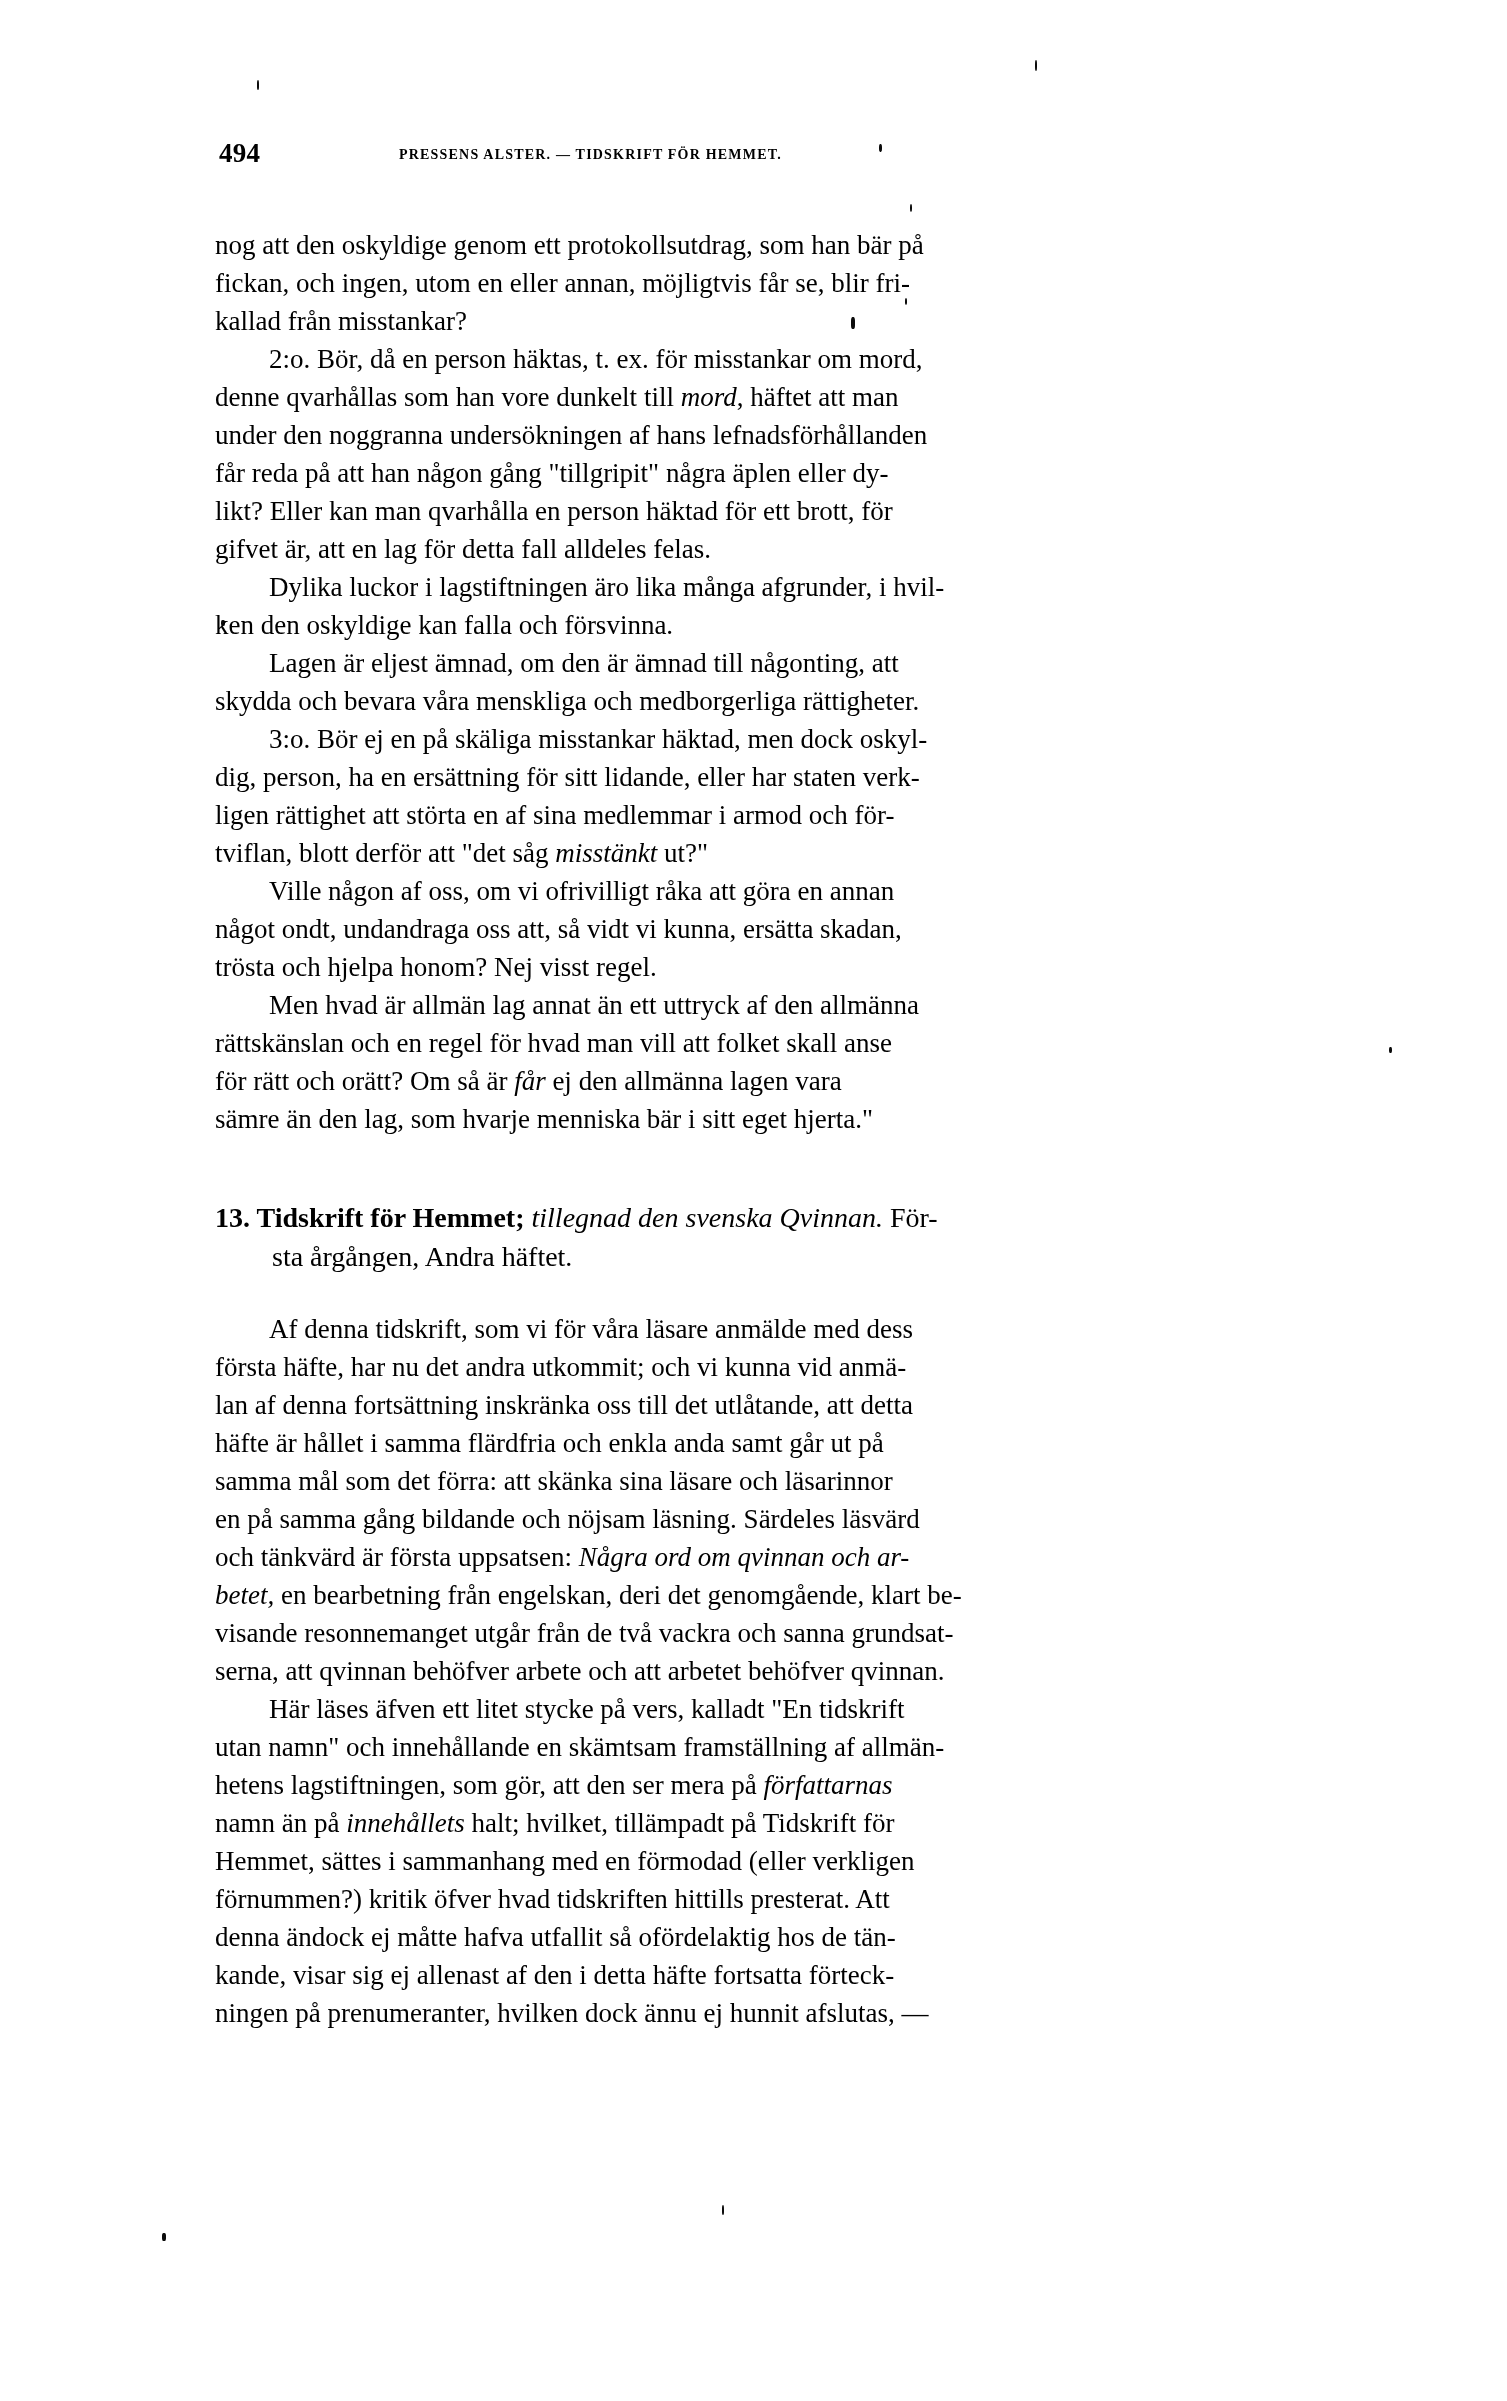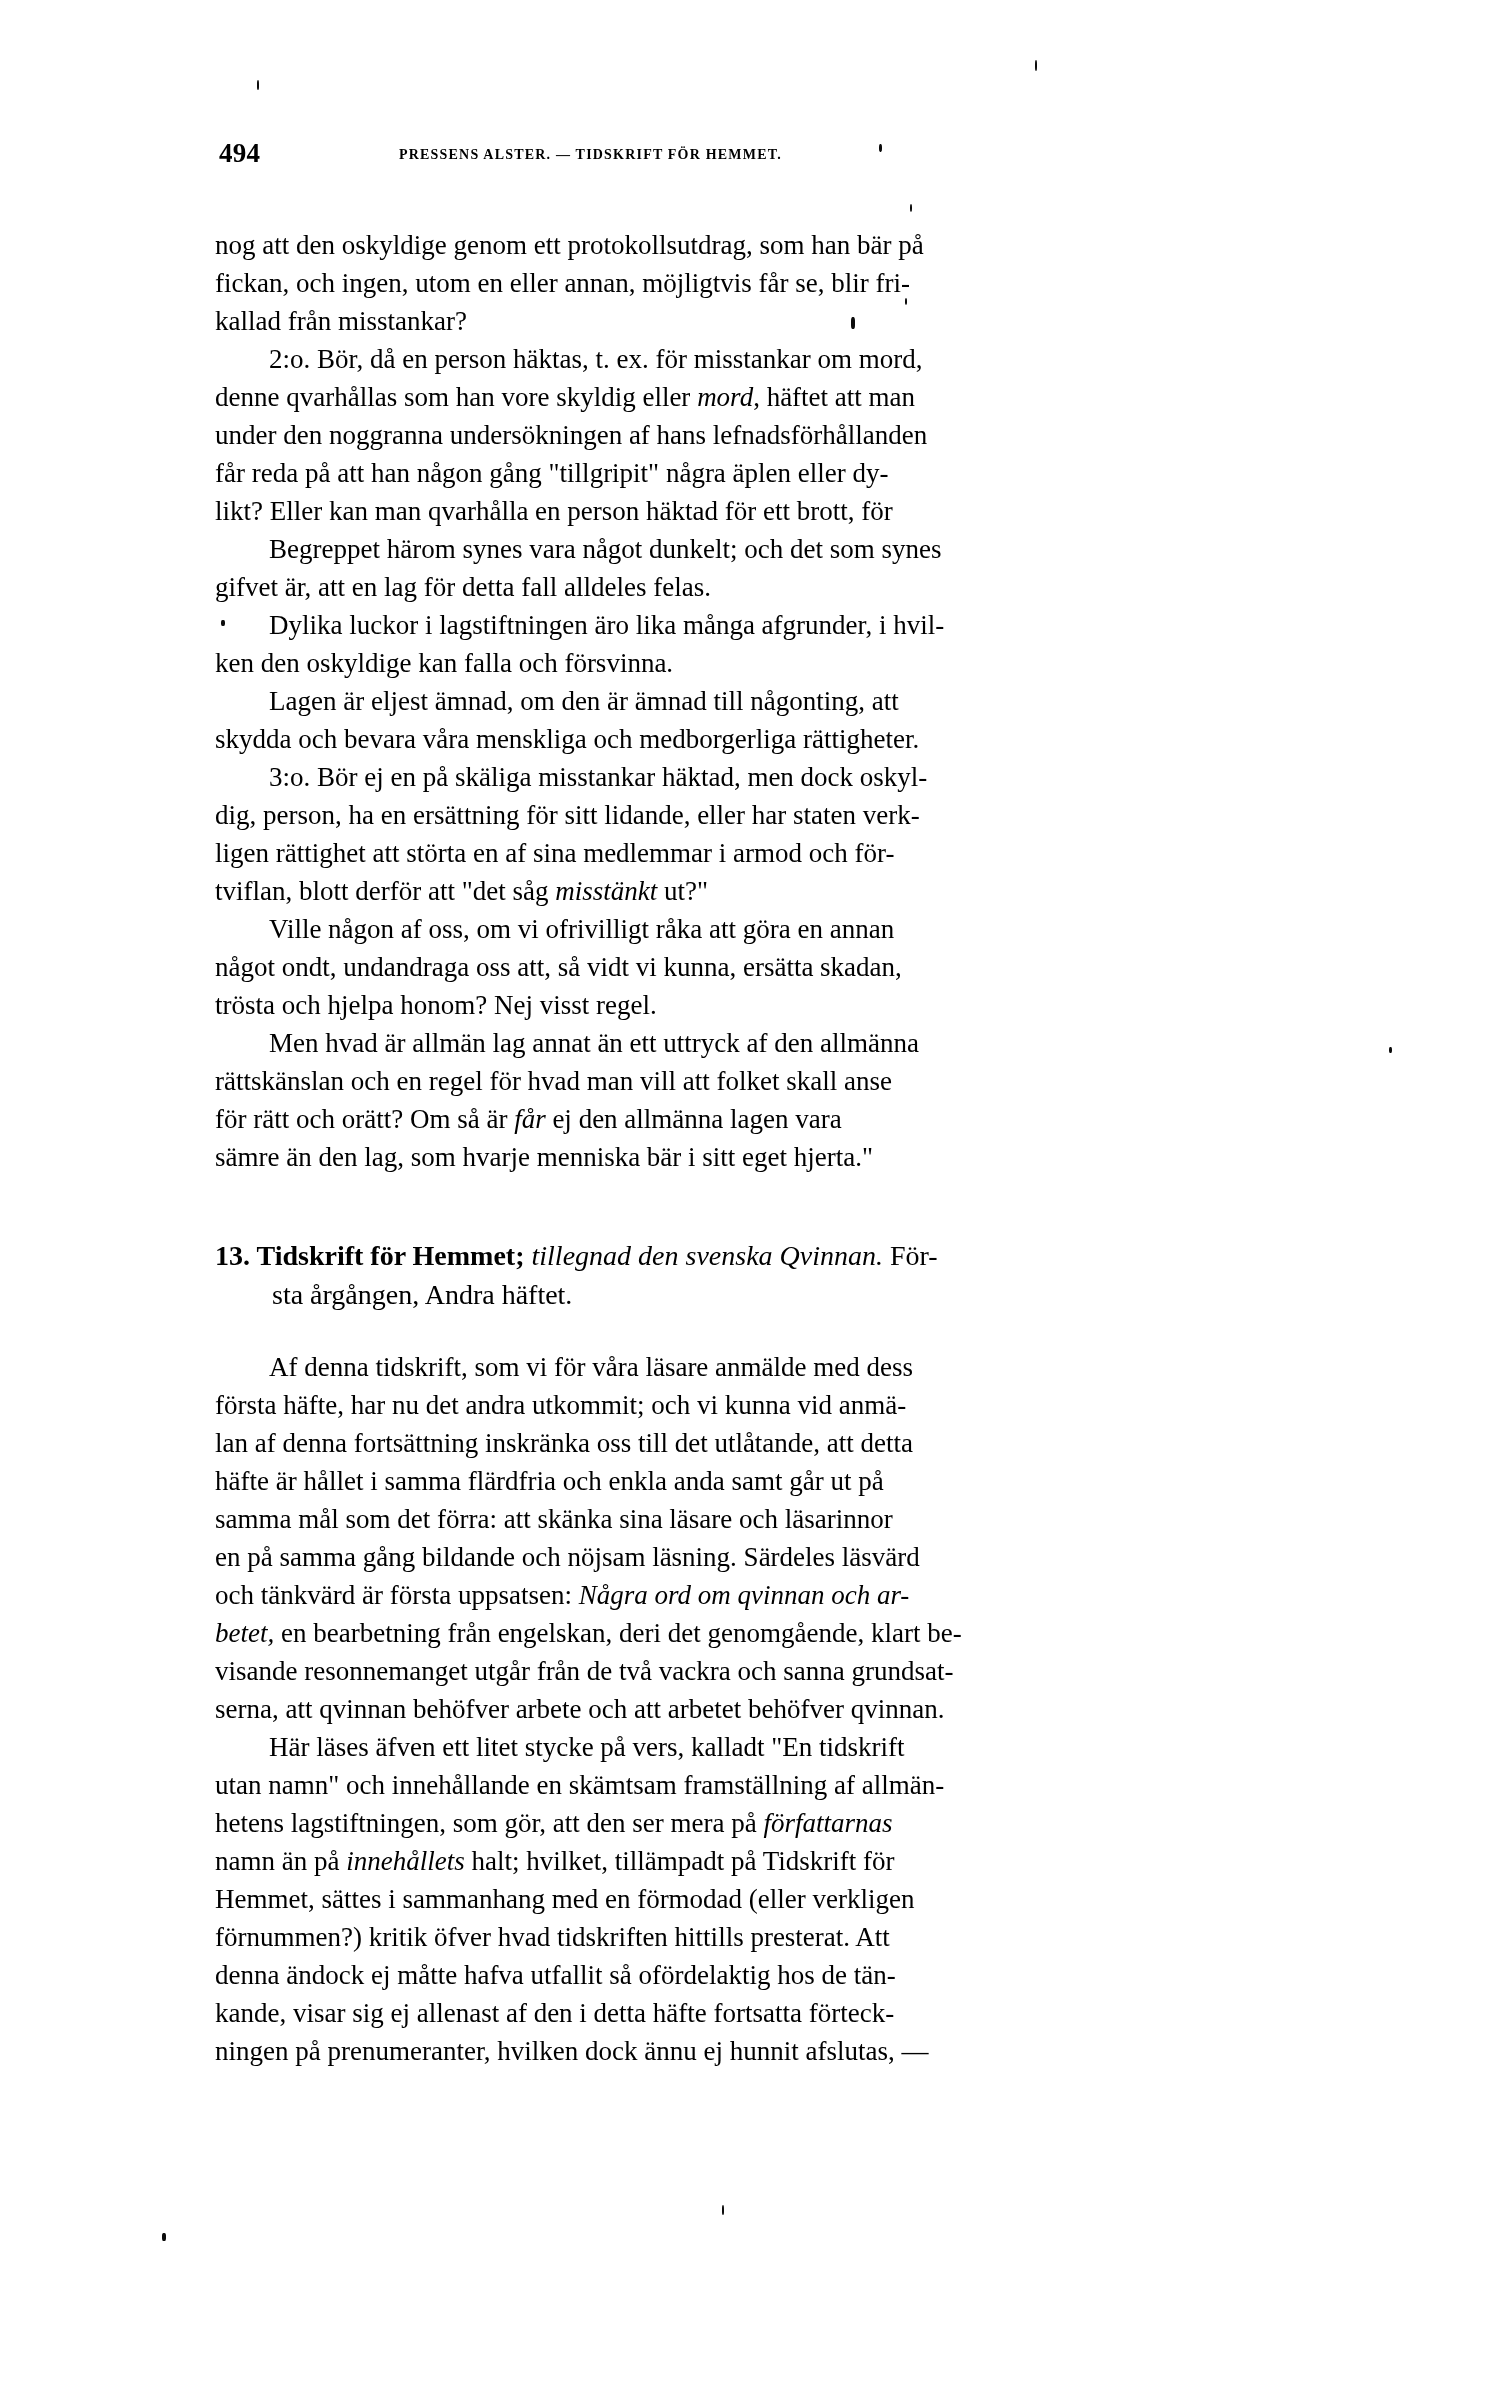--- a/index.html
+++ b/index.html
@@ -107,25 +107,24 @@
     <div class="folio">494</div>
     <div class="head-title">PRESSENS ALSTER. — TIDSKRIFT FÖR HEMMET.</div>
   </div>
 
   <div class="textblock">
     <div id="body-lines">
         <div class="ln"><span>nog att den oskyldige genom ett protokollsutdrag, som han bär på</span></div>
         <div class="ln"><span>fickan, och ingen, utom en eller annan, möjligtvis får se, blir fri-</span></div>
         <div class="ln"><span>kallad från misstankar?</span></div>
         <div class="ln indent"><span>2:o.  Bör, då en person häktas, t. ex. för misstankar om mord,</span></div>
-        <div class="ln"><span>denne qvarhållas som han vore skyldig eller </span><i>mord</i><span>, häftet att man</span></div>
+        <div class="ln"><span>denne qvarhållas som han vore dunkelt till </span><i>mord</i><span>, häftet att man</span></div>
         <div class="ln"><span>under den noggranna undersökningen af hans lefnadsförhållanden</span></div>
         <div class="ln"><span>får reda på att han någon gång "tillgripit" några äplen eller dy-</span></div>
         <div class="ln"><span>likt? Eller kan man qvarhålla en person häktad för ett brott, för</span></div>
-        <div class="ln indent"><span>Begreppet härom synes vara något dunkelt; och det som synes</span></div>
         <div class="ln"><span>gifvet är, att en lag för detta fall alldeles felas.</span></div>
         <div class="ln indent"><span>Dylika luckor i lagstiftningen äro lika många afgrunder, i hvil-</span></div>
         <div class="ln"><span>ken den oskyldige kan falla och försvinna.</span></div>
         <div class="ln indent"><span>Lagen är eljest ämnad, om den är ämnad till någonting, att</span></div>
         <div class="ln"><span>skydda och bevara våra menskliga och medborgerliga rättigheter.</span></div>
         <div class="ln indent"><span>3:o.  Bör ej en på skäliga misstankar häktad, men dock oskyl-</span></div>
         <div class="ln"><span>dig, person, ha en ersättning för sitt lidande, eller har staten verk-</span></div>
         <div class="ln"><span>ligen rättighet att störta en af sina medlemmar i armod och för-</span></div>
         <div class="ln"><span>tviflan, blott derför att "det såg </span><i>misstänkt</i><span> ut?"</span></div>
         <div class="ln indent"><span>Ville någon af oss, om vi ofrivilligt råka att göra en annan</span></div>

